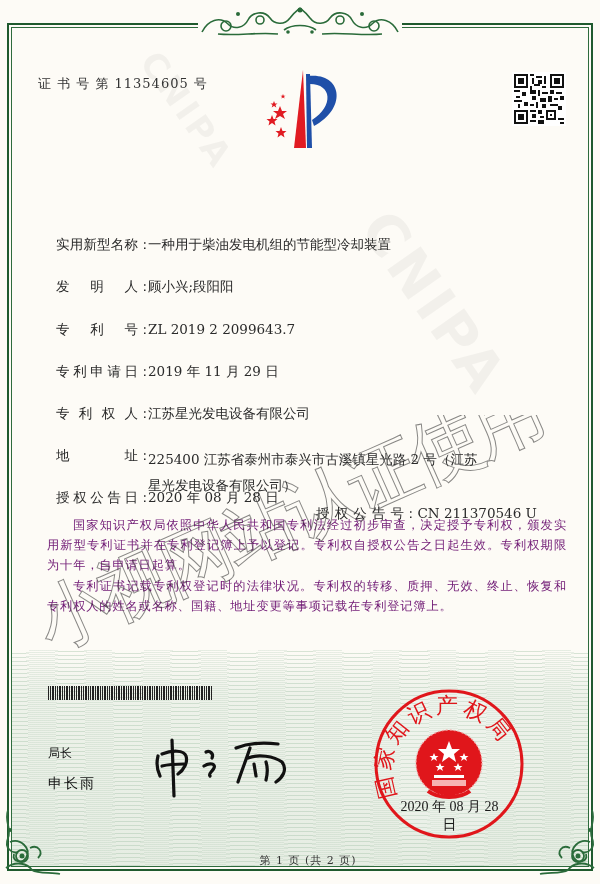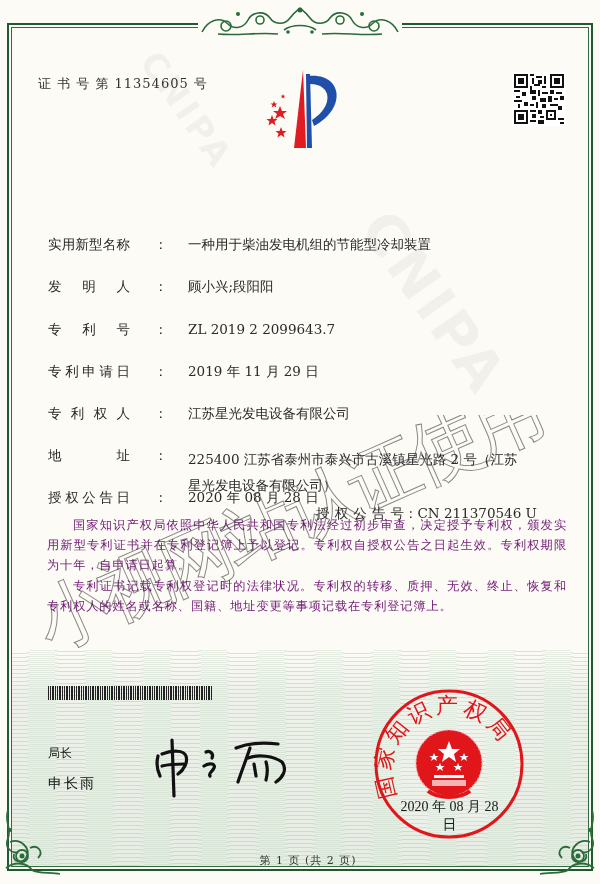--- a/index.html
+++ b/index.html
@@ -36,21 +36,21 @@
     .qr svg { width: 50px; height: 50px; }
     .title { position: absolute; left: 0; top: 155px; width: 600px; text-align: center; font-size: 40px; letter-spacing: 6px; color: #111; font-family: "DejaVu Sans", "Liberation Sans", sans-serif; font-weight: normal; }
 
     
     .cnipa-wm { position: absolute; font-family: "DejaVu Sans", sans-serif; font-weight: bold; color: rgba(0,0,0,0.045); font-size: 52px; letter-spacing: 4px; }
     .cnipa-wm.w1 { left: 120px; top: 90px; transform: rotate(55deg); font-size: 34px; }
     .cnipa-wm.w2 { left: 330px; top: 270px; transform: rotate(55deg); font-size: 56px; }
 
     
     .fields { position: absolute; left: 48px; top: 236px; width: 520px; font-size: 13.5px; color: #2a2a2a; }
-    .field { position: absolute; left: 0; display: flex; white-space: nowrap; gap: 24px; }
+    .field { position: absolute; left: 8px; display: flex; white-space: nowrap; }
     .field .label { display: inline-block; width: 82px; text-align-last: justify; text-align: justify; }
     .field .colon { display: inline-block; width: 10px; }
     .field .value { display: inline-block; }
     .f-name { top: 0; }
     .f-inventor { top: 42px; }
     .f-patent { top: 85px; }
     .f-appdate { top: 127px; }
     .f-owner { top: 169px; }
     .f-address { top: 211px; }
     .f-address .value { white-space: normal; width: 330px; line-height: 26px; margin-top: -1px; }

